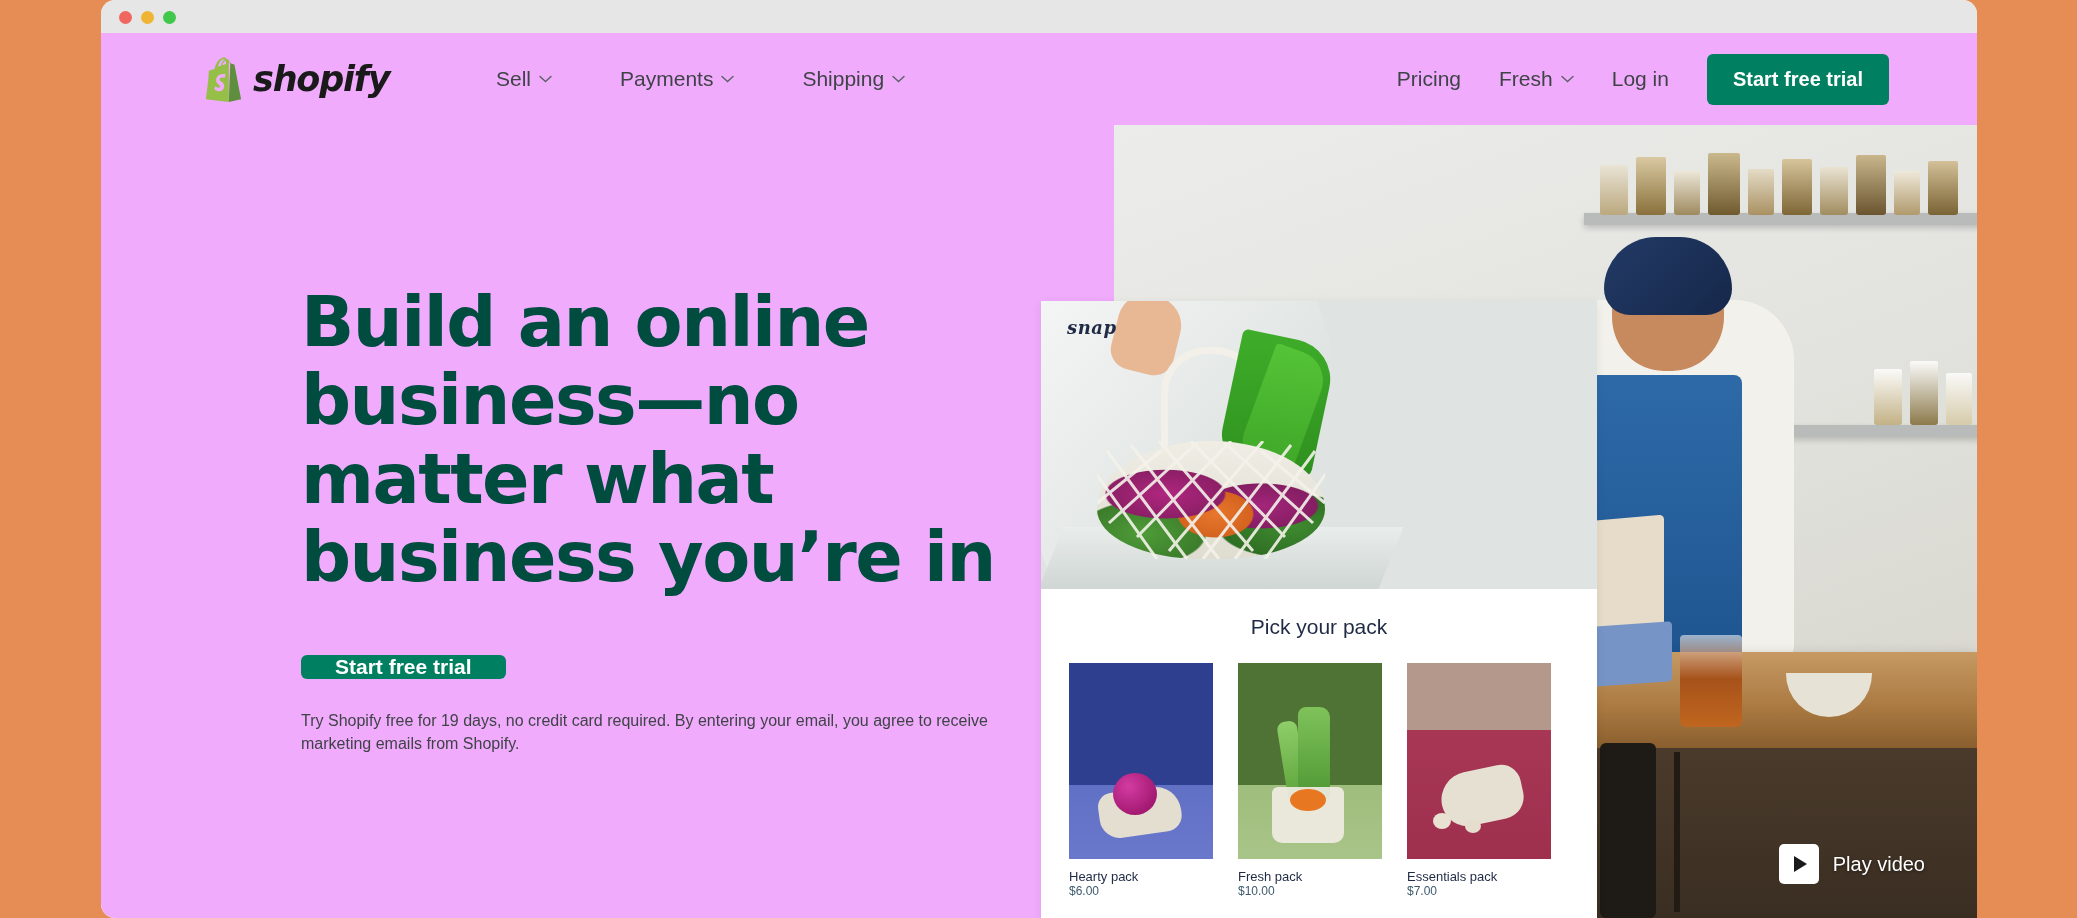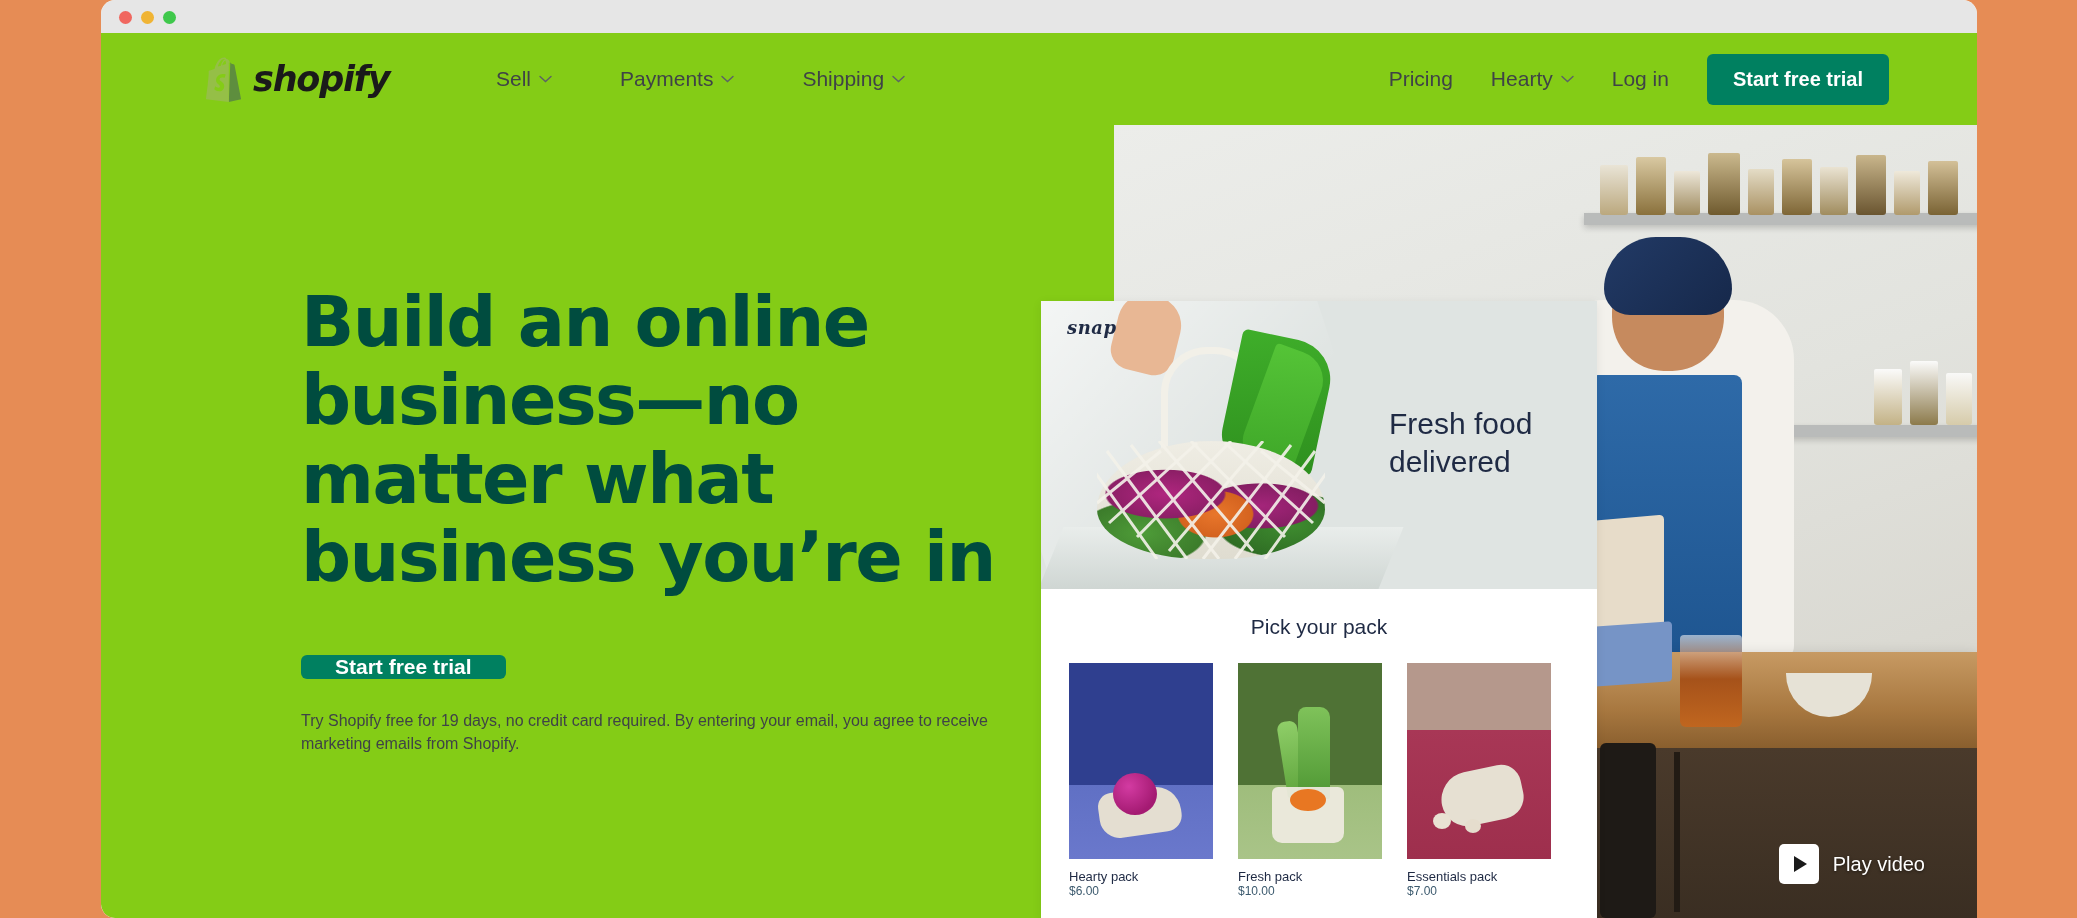--- a/index.html
+++ b/index.html
@@ -36,21 +36,21 @@
   .tl { width: 13px; height: 13px; border-radius: 50%; }
   .tl.red { background: #F0675F; }
   .tl.yellow { background: #F0B434; }
   .tl.green { background: #3FC84B; }
 
   
   .page {
     position: absolute;
     left: 0; top: 33px;
     width: 1876px; height: 885px;
-    background: #84cc16;
+    background: #f0abfc;
     border-bottom-left-radius: 14px;
     overflow: hidden;
   }
 
   
   .nav {
     position: absolute; left: 0; top: 0;
     width: 100%; height: 92px;
     display: flex; align-items: center;
   }
@@ -436,21 +436,21 @@
               <path d="M1 1.5L6.5 6.5 12 1.5" stroke="#5C6166" stroke-width="1.4" fill="none" stroke-linecap="round"></path>
             </svg>
         </div>
       </div>
 
       <div class="nav-right">
         <div class="nav-item">
           <span>Pricing</span>
         </div>
         <div class="nav-item">
-          <span>Hearty</span>
+          <span>Fresh</span>
           <svg class="chev" viewBox="0 0 13 8">
               <path d="M1 1.5L6.5 6.5 12 1.5" stroke="#5C6166" stroke-width="1.4" fill="none" stroke-linecap="round"></path>
             </svg>
         </div>
         <div class="nav-item">
           <span>Log in</span>
         </div>
         <button class="btn-trial">Start free trial</button>
       </div>
     </div>
@@ -530,21 +530,20 @@
         <div class="sb-greens2"></div>
         <div class="sb-bag">
           <svg width="228" height="118" viewBox="0 0 228 118" style="position:absolute;inset:0;">
             <g stroke="#F4F2EA" stroke-width="3" fill="none" opacity="0.9">
               <path d="M-10 20 L60 118 M10 10 L90 118 M34 4 L122 118 M62 0 L156 110 M94 0 L188 96 M128 2 L216 82 M164 10 L228 62"></path>
               <path d="M238 20 L168 118 M218 10 L138 118 M194 4 L106 118 M166 0 L72 110 M134 0 L40 96 M100 2 L12 82 M64 10 L0 62"></path>
             </g>
           </svg>
         </div>
         <div class="snap-logo">snap</div>
-        <div class="sb-title">Fresh food delivered</div>
       </div>
 
       <div class="store-body">
         <p class="pick-title">Pick your pack</p>
 
         <div class="products">
 
           <div class="product">
             <div class="p-img hearty">
               <div class="p-sack"></div>

